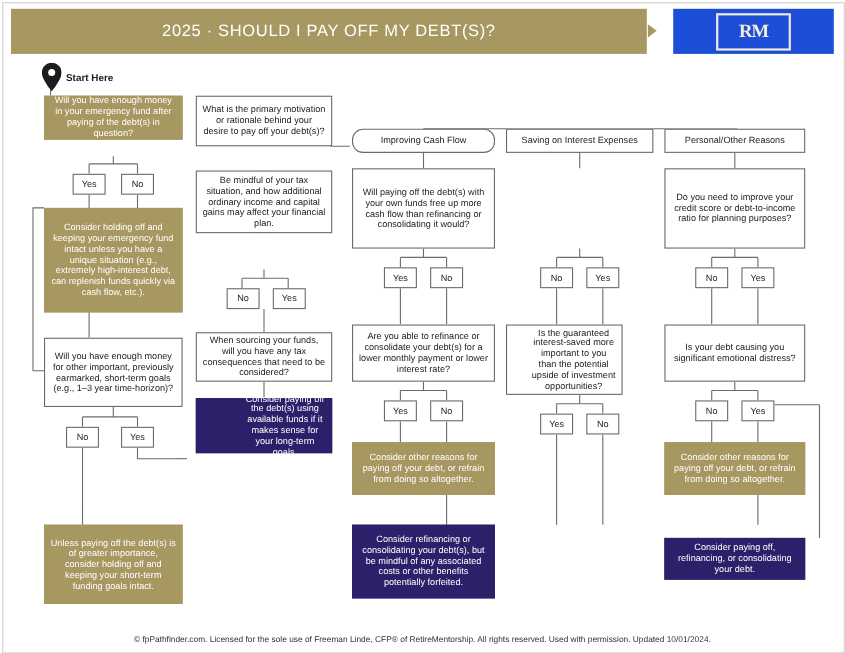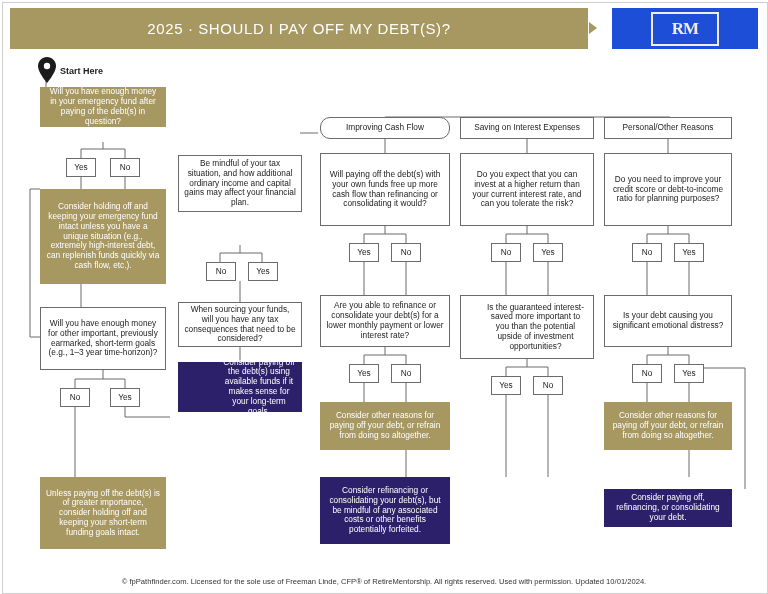--- a/index.html
+++ b/index.html
@@ -192,41 +192,41 @@
 
     <div class="node n-gold" style="left:40px;top:30px;width:126px;height:40px;">Will you have enough money in your emergency fund after paying of the debt(s) in question?</div>
     <div class="node n-yn" style="left:66px;top:101px;">Yes</div>
     <div class="node n-yn" style="left:110px;top:101px;">No</div>
     <div class="node n-gold" style="left:40px;top:132px;width:126px;height:95px;">Consider holding off and keeping your emergency fund intact unless you have a unique situation (e.g., extremely high-interest debt, can replenish funds quickly via cash flow, etc.).</div>
     <div class="node n-white" style="left:40px;top:250px;width:126px;height:63px;">Will you have enough money for other important, previously earmarked, short-term goals (e.g., 1–3 year time-horizon)?</div>
     <div class="node n-yn" style="left:60px;top:331px;">No</div>
     <div class="node n-yn" style="left:110px;top:331px;">Yes</div>
     <div class="node n-gold" style="left:40px;top:420px;width:126px;height:72px;">Unless paying off the debt(s) is of greater importance, consider holding off and keeping your short-term funding goals intact.</div>
 
+    <div class="node n-white" style="left:178px;top:30px;width:124px;height:46px;">What is the primary motivation or rationale behind your desire to pay off your debt(s)?</div>
     <div class="node n-white" style="left:178px;top:98px;width:124px;height:57px;">Be mindful of your tax situation, and how additional ordinary income and capital gains may affect your financial plan.</div>
     <div class="node n-yn" style="left:206px;top:205px;">No</div>
     <div class="node n-yn" style="left:248px;top:205px;">Yes</div>
     <div class="node n-white" style="left:178px;top:245px;width:124px;height:45px;">When sourcing your funds, will you have any tax consequences that need to be considered?</div>
     <div class="node n-navy" style="left:178px;top:305px;width:124px;height:50px;padding-left:43px;">Consider paying off the debt(s) using available funds if it makes sense for your long-term goals.</div>
 
     <div class="node n-white" style="left:320px;top:60px;width:130px;height:22px;border-radius:10px;">Improving Cash Flow</div>
     <div class="node n-white" style="left:320px;top:96px;width:130px;height:73px;">Will paying off the debt(s) with your own funds free up more cash flow than refinancing or consolidating it would?</div>
     <div class="node n-yn" style="left:349px;top:186px;">Yes</div>
     <div class="node n-yn" style="left:391px;top:186px;">No</div>
     <div class="node n-white" style="left:320px;top:238px;width:130px;height:52px;">Are you able to refinance or consolidate your debt(s) for a lower monthly payment or lower interest rate?</div>
     <div class="node n-yn" style="left:349px;top:307px;">Yes</div>
     <div class="node n-yn" style="left:391px;top:307px;">No</div>
     <div class="node n-gold" style="left:320px;top:345px;width:130px;height:48px;">Consider other reasons for paying off your debt, or refrain from doing so altogether.</div>
     <div class="node n-navy" style="left:320px;top:420px;width:130px;height:67px;">Consider refinancing or consolidating your debt(s), but be mindful of any associated costs or other benefits potentially forfeited.</div>
 
     <div class="node n-white" style="left:460px;top:60px;width:134px;height:22px;">Saving on Interest Expenses</div>
-    <div class="node n-white" style="left:460px;top:96px;width:134px;height:73px;">Do you expect that you can invest at a higher return than your current interest rate, and can you tolerate the risk?</div>
     <div class="node n-yn" style="left:491px;top:186px;">No</div>
     <div class="node n-yn" style="left:533px;top:186px;">Yes</div>
-    <div class="node n-white" style="left:460px;top:238px;width:134px;height:64px;padding-left:22px;">Is the guaranteed interest-saved more important to you than the potential upside of investment opportunities?</div>
+    <div class="node n-white" style="left:460px;top:238px;width:106px;height:64px;padding-left:22px;">Is the guaranteed interest-saved more important to you than the potential upside of investment opportunities?</div>
     <div class="node n-yn" style="left:491px;top:319px;">Yes</div>
     <div class="node n-yn" style="left:533px;top:319px;">No</div>
 
     <div class="node n-white" style="left:604px;top:60px;width:128px;height:22px;">Personal/Other Reasons</div>
     <div class="node n-white" style="left:604px;top:96px;width:128px;height:73px;">Do you need to improve your credit score or debt-to-income ratio for planning purposes?</div>
     <div class="node n-yn" style="left:632px;top:186px;">No</div>
     <div class="node n-yn" style="left:674px;top:186px;">Yes</div>
     <div class="node n-white" style="left:604px;top:238px;width:128px;height:52px;">Is your debt causing you significant emotional distress?</div>
     <div class="node n-yn" style="left:632px;top:307px;">No</div>
     <div class="node n-yn" style="left:674px;top:307px;">Yes</div>

